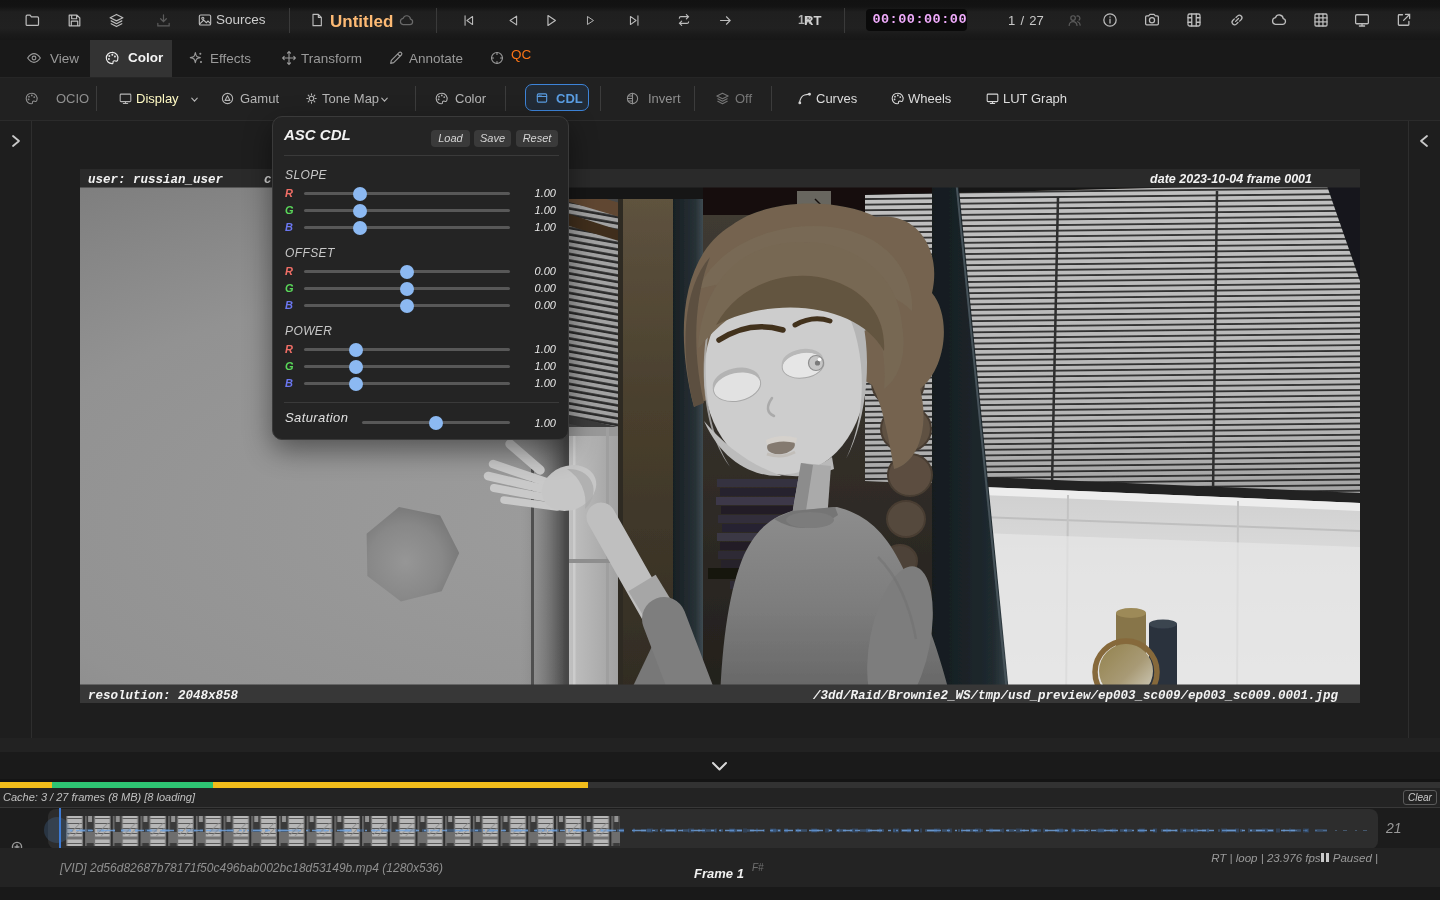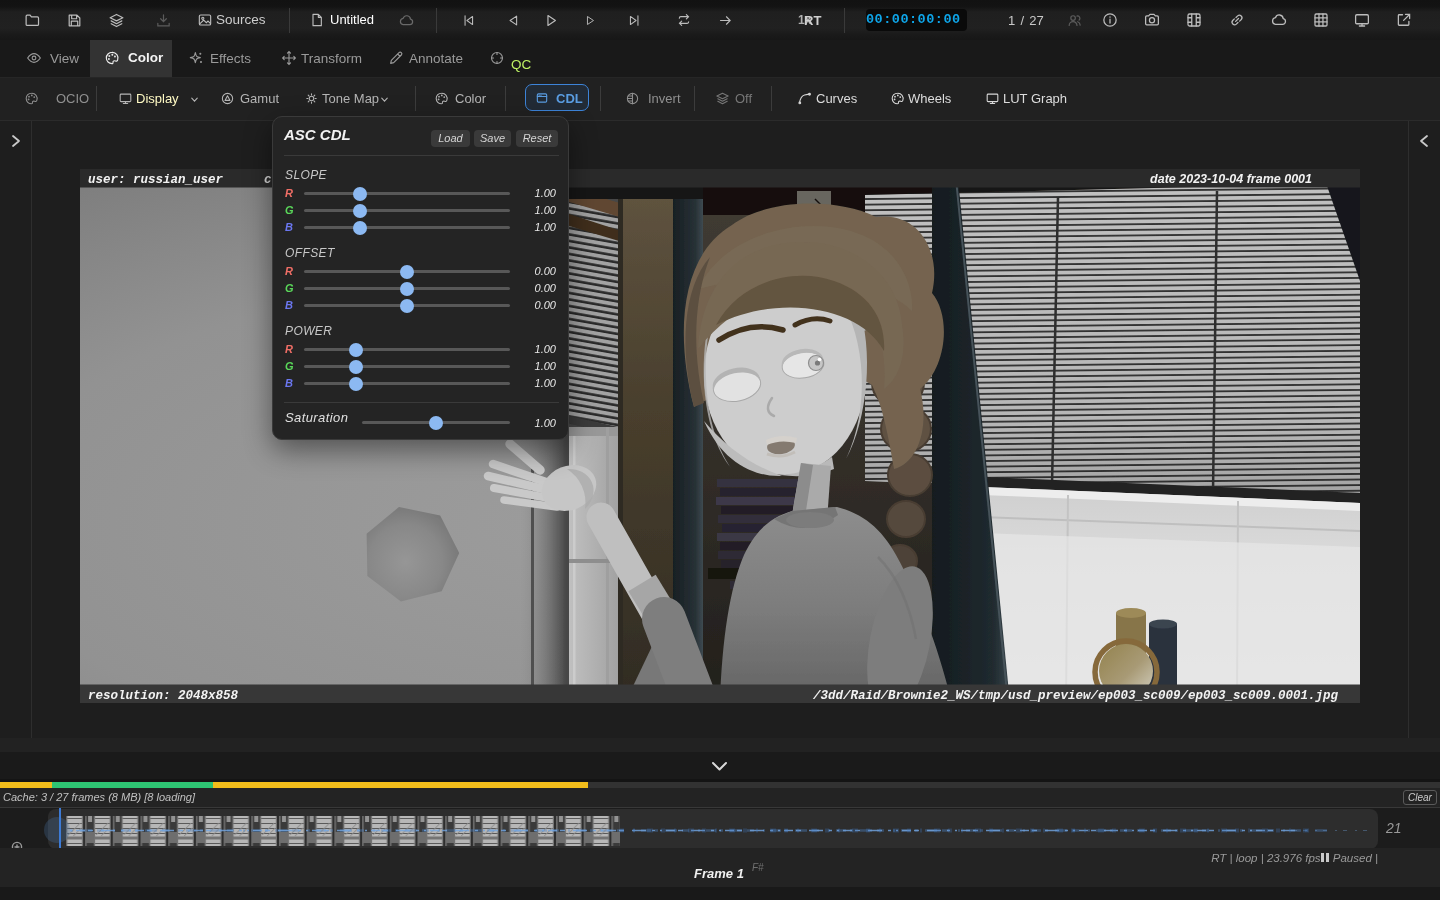--- a/index.html
+++ b/index.html
@@ -59,21 +59,21 @@
 <svg class="ic" style="left:197.0px;top:12.0px" width="16" height="16" viewBox="0 0 24 24" fill="none" stroke="#bcbcbc" stroke-width="1.7" stroke-linecap="round">
     <rect x="3.5" y="4.5" width="17" height="15" rx="2"></rect>
     <circle cx="8.7" cy="9.5" r="1.6"></circle>
     <path d="M4.5 17.5 L10 12 L14 16 L16.5 13.5 L20 17"></path>
   </svg>
 <div class="t" style="left:216px;top:12px;font-size:13.5px;color:#cdcdcd;font-weight:500;">Sources</div>
 <div class="sep40" style="left:289px;"></div>
 <svg class="ic" style="left:309.0px;top:12.0px" width="16" height="16" viewBox="0 0 24 24" fill="none" stroke="#bcbcbc" stroke-width="1.7" stroke-linecap="round">
     <path d="M6 3.5 h8 l4.5 4.5 v12.5 h-12.5 Z M14 3.5 v4.5 h4.5" stroke-linejoin="round"></path>
   </svg>
-<div class="t" style="left:330px;top:12px;font-size:13px;color:#ffffff;font-weight:normal;">Untitled</div>
+<div class="t" style="left:330px;top:12px;font-size:17px;color:#fdba74;font-weight:bold;">Untitled</div>
 <svg class="ic" style="left:397.5px;top:11.5px" width="17" height="17" viewBox="0 0 24 24" fill="none" stroke="#6a6a6a" stroke-width="1.7" stroke-linecap="round">
     <path d="M7.2 17.8 H16.8 A3.9 3.9 0 0 0 17.6 10.1 A5.3 5.3 0 0 0 7.3 8.9 A4.5 4.5 0 0 0 7.2 17.8 Z" stroke-linejoin="round"></path>
   </svg>
 <div class="sep40" style="left:436px;"></div>
 <svg class="ic" style="left:460.5px;top:12.5px" width="15" height="15" viewBox="0 0 24 24" fill="none" stroke="#bcbcbc" stroke-width="1.7" stroke-linecap="round">
     <path d="M6.5 4.5 v15 M18.5 5.5 L9.5 12 L18.5 18.5 Z" stroke-linejoin="round"></path>
   </svg>
 <svg class="ic" style="left:505.5px;top:12.5px" width="15" height="15" viewBox="0 0 24 24" fill="none" stroke="#bcbcbc" stroke-width="1.7" stroke-linecap="round">
     <path d="M17 5 L6.5 12 L17 19 Z" stroke-linejoin="round"></path>
   </svg>
@@ -88,21 +88,21 @@
   </svg>
 <svg class="ic" style="left:676.0px;top:12.0px" width="16" height="16" viewBox="0 0 24 24" fill="none" stroke="#bcbcbc" stroke-width="1.7" stroke-linecap="round">
     <path d="M5 9.2 q0-2.2 2.2-2.2 H18.5 M15.5 3.8 L18.8 7 L15.5 10.2 M19 14.8 q0 2.2-2.2 2.2 H5.5 M8.5 13.8 L5.2 17 L8.5 20.2"></path>
   </svg>
 <svg class="ic" style="left:717.5px;top:12.5px" width="15" height="15" viewBox="0 0 24 24" fill="none" stroke="#bcbcbc" stroke-width="1.7" stroke-linecap="round">
     <path d="M4 12 h15 M13.5 6 L19.5 12 L13.5 18"></path>
   </svg>
 <div class="t" style="left:798px;top:13px;font-size:12px;color:#b0b0b0;font-weight:bold;">1x</div>
 <div class="t" style="left:804px;top:12.5px;font-size:13px;color:#cfcfcf;font-weight:bold;">RT</div>
 <div class="sep40" style="left:844px;"></div>
-<div class="t" style="left:866px;top:9px;width:101px;height:22px;background:#0a0a0a;border-radius:4px;color:#0ea5e9;font-family:'Liberation Mono',monospace;font-size:13.5px;font-weight:bold;text-align:left;line-height:22px;letter-spacing:0.5px;">00:00:00:00</div>
+<div class="t" style="left:866px;top:9px;width:101px;height:22px;background:#0a0a0a;border-radius:4px;color:#f0abfc;font-family:'Liberation Mono',monospace;font-size:13.5px;font-weight:bold;text-align:right;line-height:22px;letter-spacing:0.5px;">00:00:00:00</div>
 <div class="t" style="left:1008px;top:12.5px;font-size:13px;color:#c9c9c9;font-weight:normal;">1  /  27</div>
 <svg class="ic" style="left:1065.5px;top:11.5px" width="17" height="17" viewBox="0 0 24 24" fill="none" stroke="#5c5c5c" stroke-width="1.7" stroke-linecap="round">
     <circle cx="10" cy="8.5" r="3.2"></circle>
     <path d="M4.5 19 a5.5 5.5 0 0 1 11 0 M15.5 5.8 a3.2 3.2 0 0 1 3 5.5 M16.5 13.7 a5.5 5.5 0 0 1 3.5 4.8"></path>
   </svg>
 <svg class="ic" style="left:1101.0px;top:11.0px" width="18" height="18" viewBox="0 0 24 24" fill="none" stroke="#bcbcbc" stroke-width="1.7" stroke-linecap="round">
     <circle cx="12" cy="12" r="8.2"></circle>
     <path d="M12 11 v5 M12 7.8 v0.4"></path>
   </svg>
 <svg class="ic" style="left:1143.0px;top:11.0px" width="18" height="18" viewBox="0 0 24 24" fill="none" stroke="#bcbcbc" stroke-width="1.7" stroke-linecap="round">
@@ -156,21 +156,21 @@
   </svg>
 <div class="t" style="left:301px;top:50.5px;font-size:13.5px;color:#9a9a9a;font-weight:normal;">Transform</div>
 <svg class="ic" style="left:388.0px;top:50.0px" width="16" height="16" viewBox="0 0 24 24" fill="none" stroke="#9a9a9a" stroke-width="1.7" stroke-linecap="round">
     <path d="M4 20 l1-4.5 L16.5 4 a2.2 2.2 0 0 1 3.5 3.5 L8.5 19 Z M14.5 6 L18 9.5" stroke-linejoin="round"></path>
   </svg>
 <div class="t" style="left:409px;top:50.5px;font-size:13.5px;color:#9a9a9a;font-weight:normal;">Annotate</div>
 <svg class="ic" style="left:489.0px;top:50.0px" width="16" height="16" viewBox="0 0 24 24" fill="none" stroke="#9a9a9a" stroke-width="1.7" stroke-linecap="round">
     <circle cx="12" cy="12" r="8.2"></circle>
     <path d="M12 3.8 v3 M12 17.2 v3 M3.8 12 h3 M17.2 12 h3"></path>
   </svg>
-<div class="t" style="left:511px;top:57px;font-size:13.5px;color:#bef264;font-weight:normal;">QC</div>
+<div class="t" style="left:511px;top:47px;font-size:13.5px;color:#f97316;font-weight:normal;">QC</div>
 <div id="bar3" class="abs"></div>
 <svg class="ic" style="left:23.5px;top:90.5px" width="15" height="15" viewBox="0 0 24 24" fill="none" stroke="#8f8f8f" stroke-width="1.7" stroke-linecap="round">
     <path d="M12 3.5 a8.5 8.5 0 1 0 0 17 q1.8 0 1.5-1.8 q-0.3-1.7 1-2.3 q1.2-0.5 2.8 0.1 q2.6 0.9 3.2-1.6 A8.5 8.5 0 0 0 12 3.5 Z"></path>
     <circle cx="8" cy="9" r="0.6"></circle>
     <circle cx="12.5" cy="7" r="0.6"></circle>
     <circle cx="16.4" cy="9.7" r="0.6"></circle>
     <circle cx="7.3" cy="13.5" r="0.6"></circle>
   </svg>
 <div class="t" style="left:56px;top:90.5px;font-size:13px;color:#8f8f8f;font-weight:normal;">OCIO</div>
 <div class="sep3" style="left:96px;"></div>
@@ -514,20 +514,21 @@
     <circle cx="57" cy="22" r="13" fill="#4a6f9e" opacity="0.30"></circle>
     <rect x="59" y="0" width="2" height="45" fill="#3d7bd6"></rect>
   </svg>
   <div class="t" style="left:1386px;top:12px;font-size:14px;color:#999999;">21</div>
   <svg class="ic" style="left:11px;top:33px" width="15" height="15" viewBox="0 0 15 15">
       <circle cx="6" cy="6" r="4.6" stroke="#9a9a9a" stroke-width="1.4" fill="none"></circle>
       <path d="M6 4 V8 M4 6 H8 M9.4 9.4 L13 13" stroke="#9a9a9a" stroke-width="1.4" fill="none" stroke-linecap="round"></path>
     </svg>
 </div>
 <div id="inforow" class="abs">
+  <div class="t" style="left:60px;top:12.5px;font-size:12px;color:#8f8f8f;">[VID] 2d56d82687b78171f50c496bab002bc18d53149b.mp4 (1280x536)</div>
   <div class="t" style="left:694px;top:12px;font-size:13px;font-weight:bold;color:#f0f0f0;margin-top:6px;">Frame 1</div>
   <div class="t" style="left:752px;top:14px;font-size:10px;color:#6f6f6f;">F#</div>
   <div class="t" style="right:62px;top:4px;font-size:11.5px;color:#9a9a9a;">RT | loop | 23.976 fps<span style="display:inline-block;width:9px;height:9px;position:relative;"><span style="position:absolute;left:0;top:0;width:3px;height:9px;background:#c9c9c9;"></span><span style="position:absolute;left:5px;top:0;width:3px;height:9px;background:#c9c9c9;"></span></span> Paused |</div>
 </div>
 <div id="bstrip" class="abs"></div>
 
 <div id="cdl" class="abs">
   <div class="t" style="left:11px;top:9px;font-size:15px;font-weight:bold;color:#f2f2f2;">ASC CDL</div>
   <div class="cdl-btn" style="left:158px;width:39px;">Load</div>
   <div class="cdl-btn" style="left:201px;width:37px;">Save</div>

